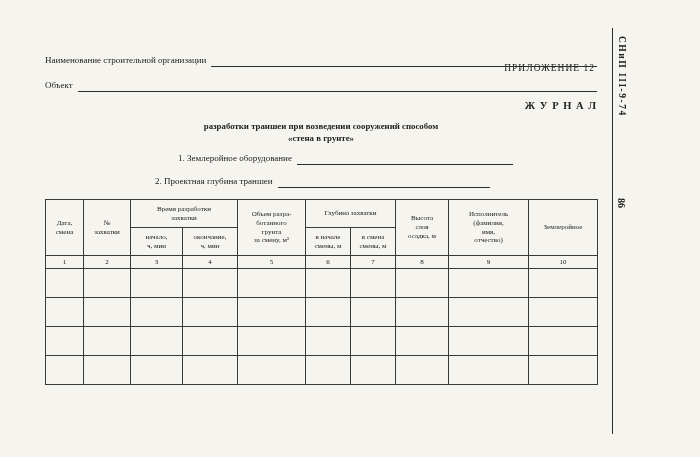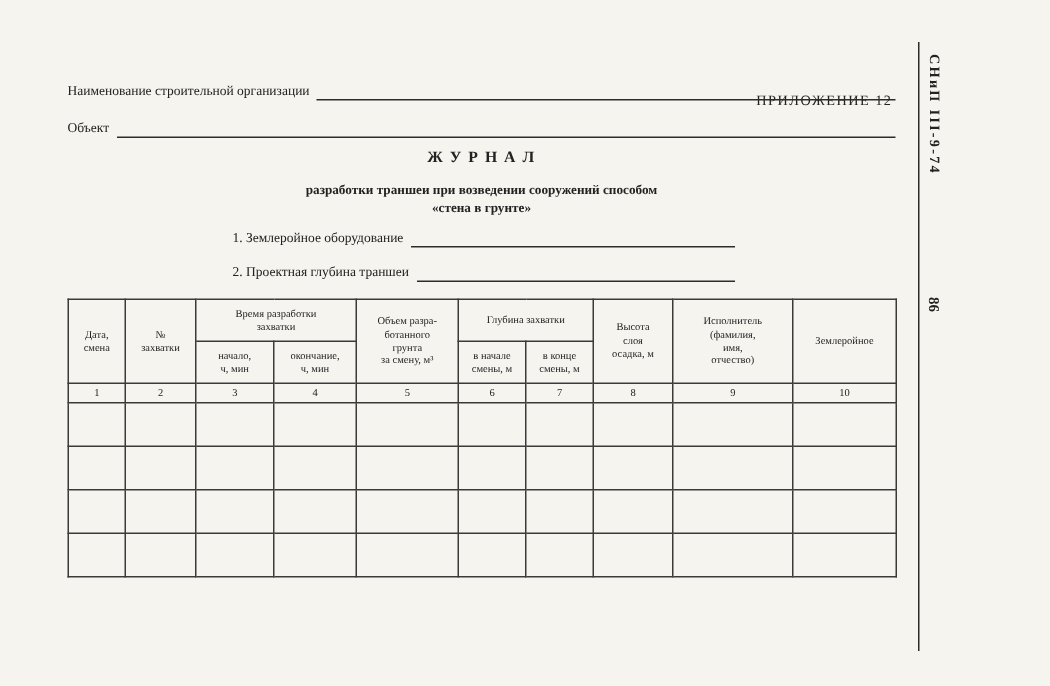--- a/index.html
+++ b/index.html
@@ -23,34 +23,34 @@
     display:flex; font-size:9px; line-height:1.3;
   }
   .org-line   { top:55px; }
   .object-line{ top:80px; }
   .fill {
     flex:1; border-bottom:1px solid #2c2c2c; margin-left:5px;
   }
 
   .doc-title {
     position:absolute; top:100px; left:45px; width:552px;
-    text-align:center; font-weight:bold; font-size:10.5px; letter-spacing:1px;
+    text-align:right; font-weight:bold; font-size:10.5px; letter-spacing:1px;
   }
   .subtitle {
     position:absolute; left:45px; width:552px;
     text-align:center; font-weight:bold; font-size:8.8px;
   }
   .subtitle1 { top:121px; }
   .subtitle2 { top:133px; }
 
   .field-line {
     position:absolute; left:155px; width:335px;
     display:flex; font-size:9px; line-height:1.3;
   }
-  .field1 { top:153px; }
+  .field1 { top:153px;margin-left:23px; }
   .field2 { top:176px; }
 
   table.journal {
     position:absolute; left:45px; top:199px; width:552px;
     border-collapse:collapse; table-layout:fixed;
   }
   .journal th, .journal td {
     border:1px solid #3a3a3a;
     font-weight:normal;
     font-size:7px; line-height:1.25;
@@ -145,21 +145,21 @@
 отчество)</th>
         <th rowspan="2">Землеройное</th>
       </tr>
       <tr class="hdr2">
         <th>начало,
 ч, мин</th>
         <th>окончание,
 ч, мин</th>
         <th>в начале
 смены, м</th>
-        <th>в конце
+        <th>в смена
 смены, м</th>
       </tr>
       <tr class="nums">
         <th>1</th>
         <th>2</th>
         <th>3</th>
         <th>4</th>
         <th>5</th>
         <th>6</th>
         <th>7</th>

